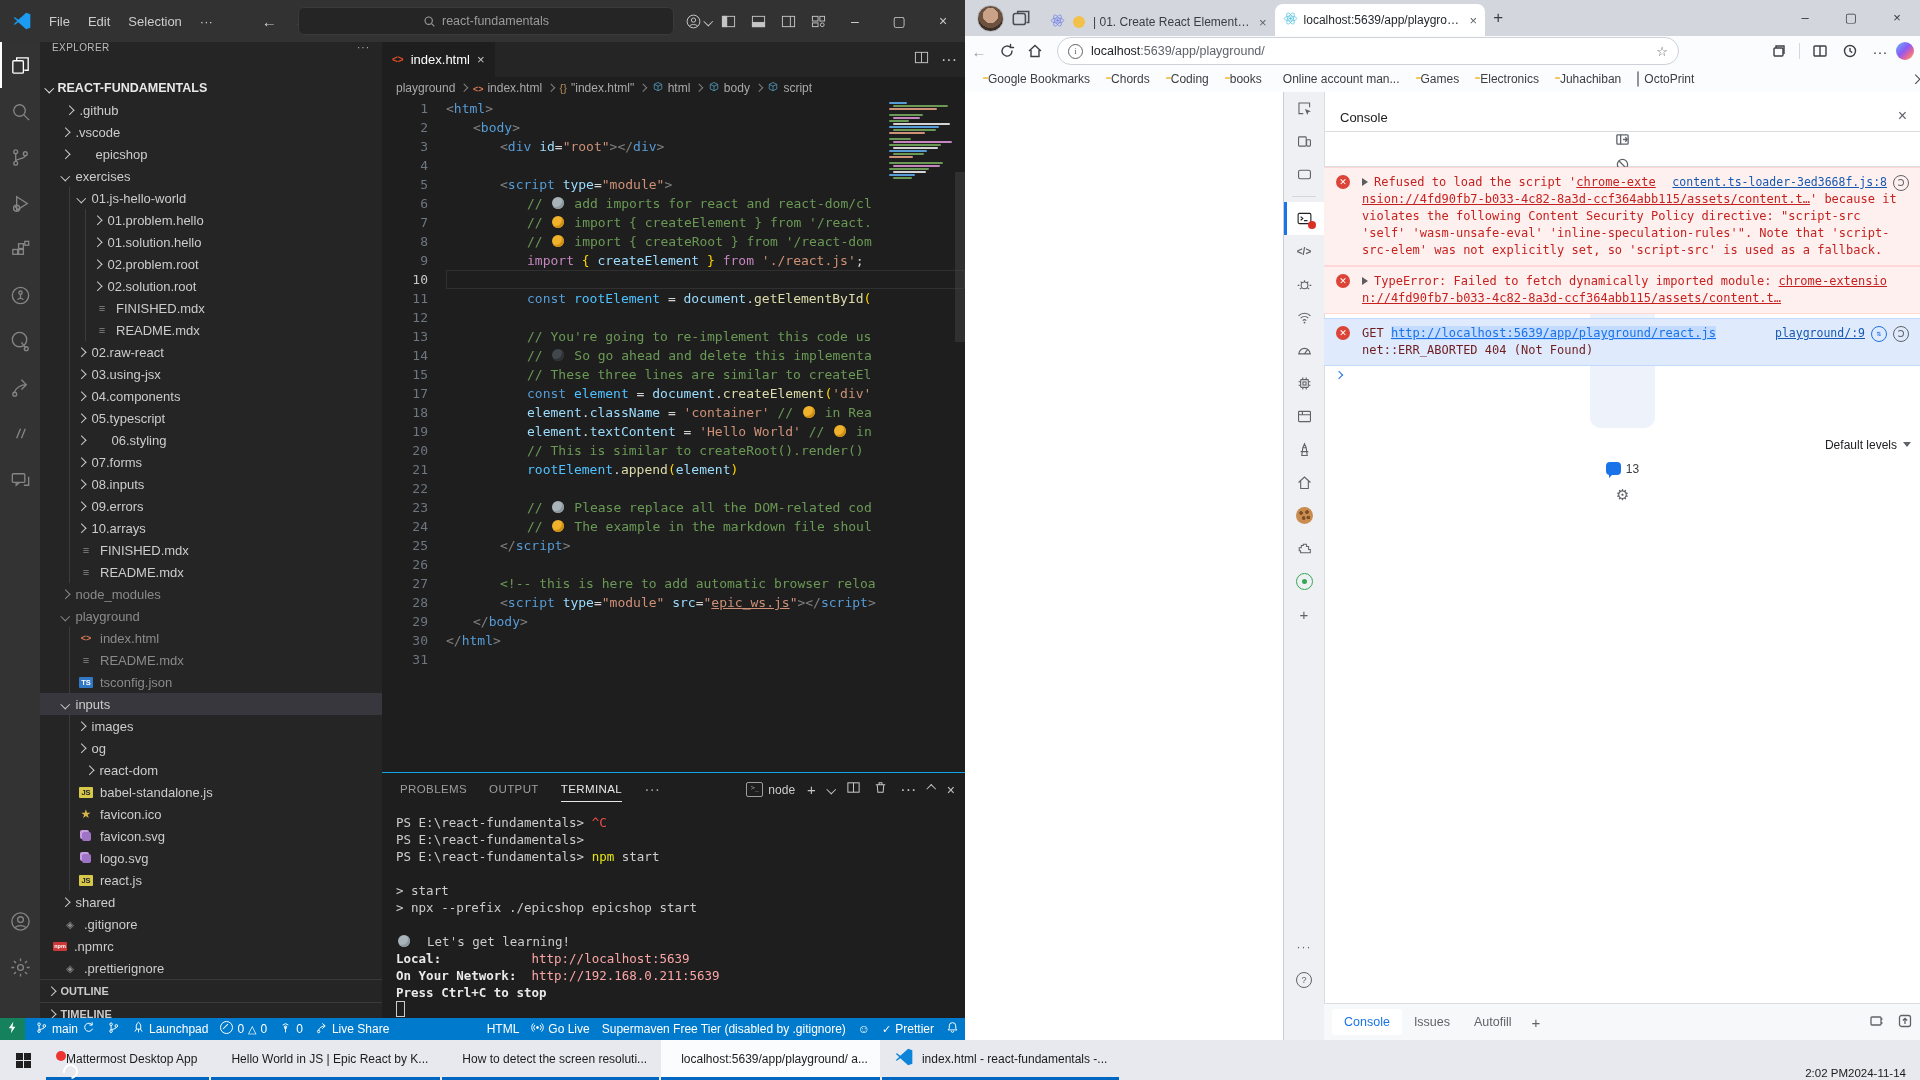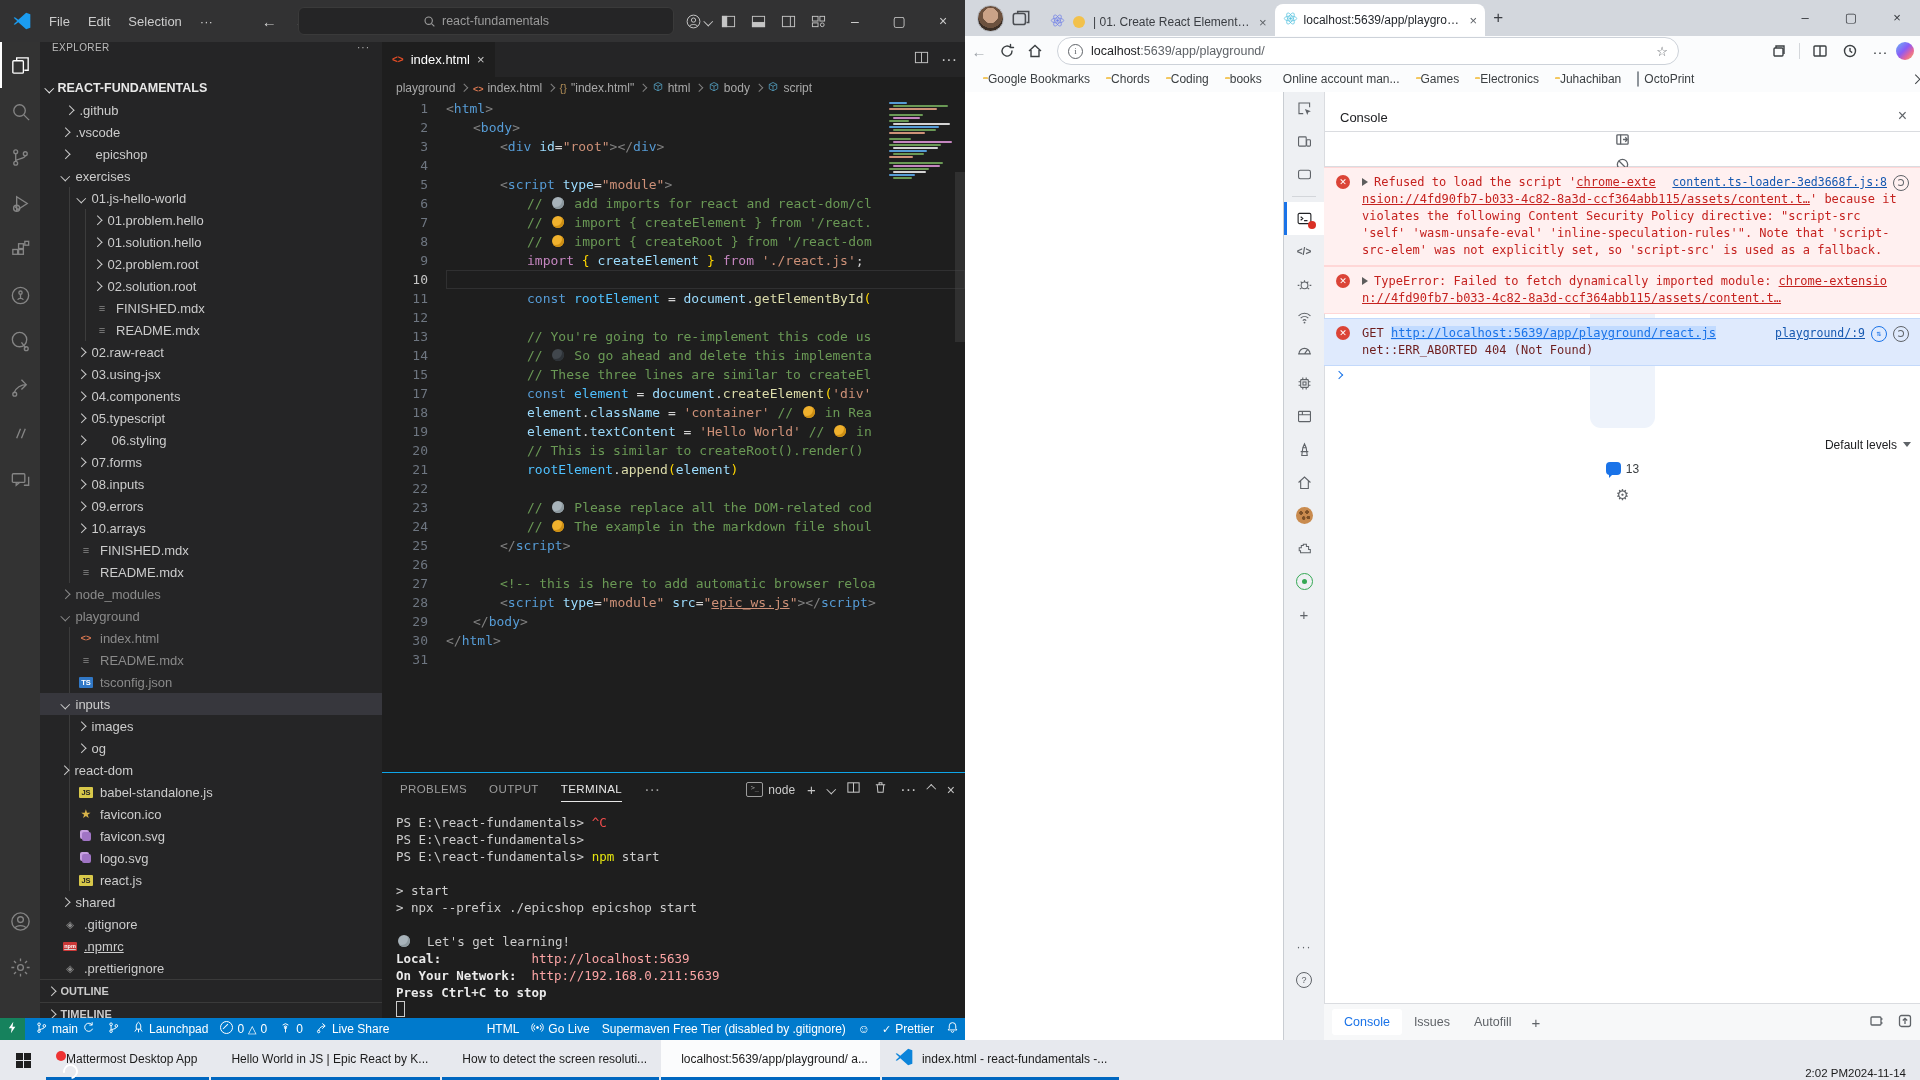--- a/index.html
+++ b/index.html
@@ -502,21 +502,21 @@
           <div class="tree-row" style="padding-left: 38px;">
             <span class="guide" style="left: 29px;"></span>
             <span class="cv cv-r"></span>
             <span>images</span>
           </div>
           <div class="tree-row" style="padding-left: 38px;">
             <span class="guide" style="left: 29px;"></span>
             <span class="cv cv-r"></span>
             <span>og</span>
           </div>
-          <div class="tree-row" style="padding-left: 21px; text-align: right;">
+          <div class="tree-row" style="padding-left: 46px; text-align: right;">
             <span class="guide" style="left: 29px;"></span>
             <span class="cv cv-r"></span>
             <span>react-dom</span>
           </div>
           <div class="tree-row" style="padding-left: 38px;">
             <span class="guide" style="left: 29px;"></span>
             <span class="ficon">
               <span style="background:#d8c84a;color:#222;font-size:7.5px;font-weight:bold;padding:1px 2px;border-radius:1px;">JS</span>
             </span>
             <span>babel-standalone.js</span>
@@ -552,21 +552,21 @@
           <div class="tree-row" style="padding-left: 22px;">
             <span class="cv cv-r"></span>
             <span>shared</span>
           </div>
           <div class="tree-row" style="padding-left: 22px;">
             <span class="ficon">
               <span style="color:#8a8a8a;font-size:10px;">◈</span>
             </span>
             <span>.gitignore</span>
           </div>
-          <div class="tree-row" style="padding-left: 22px; text-decoration: underline;">
+          <div class="tree-row" style="padding-left: 12px;">
             <span class="ficon">
               <span style="background:#cb3837;color:#fff;font-size:5.5px;font-weight:bold;padding:1.5px 1.5px;border-radius:1px;">npm</span>
             </span>
             <span>.npmrc</span>
           </div>
           <div class="tree-row" style="padding-left: 22px;">
             <span class="ficon">
               <span style="color:#8a8a8a;font-size:10px;">◈</span>
             </span>
             <span>.prettierignore</span>

